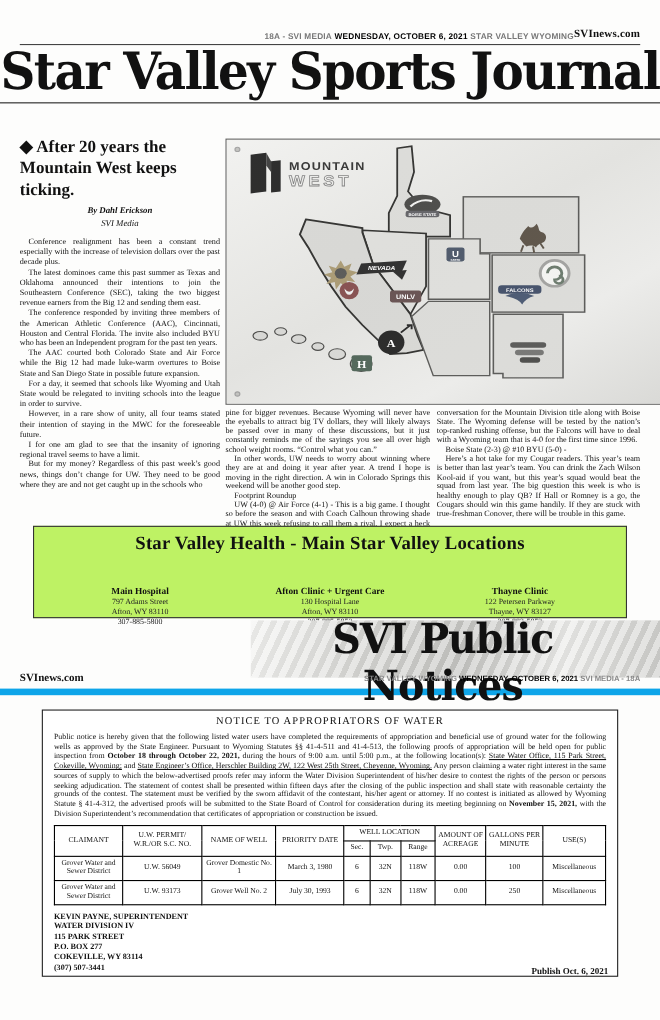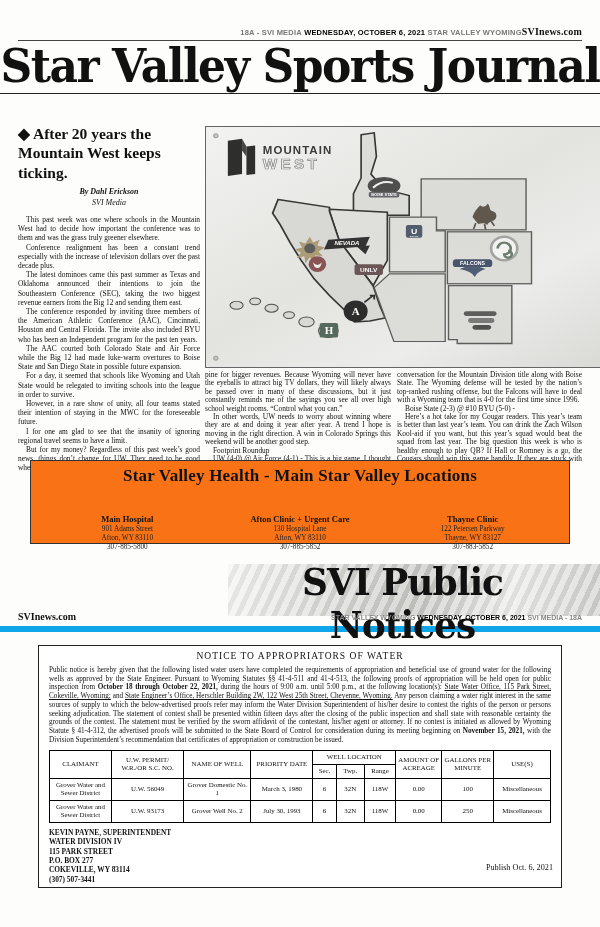--- a/index.html
+++ b/index.html
@@ -39,25 +39,25 @@
   .body-p { font-size:7.4px; line-height:9.2px; text-align:justify; text-indent:8px; }
   .colM .body-p, .colR .body-p { line-height:8.4px; }
   
   .map-wrap {
     position:absolute; left:205px; top:2px; width:428px; height:242px;
     border:1px solid #666; background:#e9e9e7;
   }
   .map-wrap svg { display:block; width:100%; height:100%; }
   
   .health-box {
-    position:absolute; top:460px; left:30px; right:30px; height:84px;
-    border:1.5px solid #333; background:#f97316; padding:5px 10px 4px 10px;
+    position:absolute; top:478px; left:30px; right:30px; height:84px;
+    border:1.5px solid #333; background:#bef264; padding:5px 10px 4px 10px;
   }
   .health-title { text-align:center; font-size:17px; font-weight:bold; letter-spacing:.2px; margin-bottom:5px; }
-  .health-cols { display:flex; justify-content:space-between;margin-top:28px; }
+  .health-cols { display:flex; justify-content:flex-end;margin-top:28px; }
   .health-col { flex:1; text-align:center; }
   .hc-name { font-weight:bold; font-size:8.5px; line-height:1.25; }
   .hc-line { font-size:7.2px; line-height:1.3; color:#222; }
   
   .pn-zone { position:absolute; top:562px; left:0; right:0; height:70px; border-bottom:6px solid #0ea5e9; }
   .pn-band {
     position:absolute; right:0; top:2px; width:372px; height:52px;
     background:
       repeating-linear-gradient(115deg, rgba(255,255,255,.35) 0 6px, rgba(0,0,0,.05) 6px 11px),
       linear-gradient(100deg,#f4f4f2 0%,#d8d8d5 28%,#c6c6c3 52%,#ececea 76%,#cfcfcc 100%);
@@ -83,21 +83,21 @@
   .notice-body .bold { font-weight:bold; }
   .notice-body .und { text-decoration:underline; }
   
   table.wells { width:100%; border-collapse:collapse; margin-top:6px; }
   table.wells th, table.wells td {
     border:1px solid #000; font-size:6.9px; font-weight:normal;
     text-align:center; vertical-align:middle; padding:2px 2px; line-height:1.25;
   }
   
   .contact { margin-top:5px; font-size:7.4px; line-height:9.3px;font-weight:bold; }
-  .publish { position:absolute; right:8px; bottom:15px; font-weight:normal; font-size:8.2px; }
+  .publish { position:absolute; right:8px; bottom:0; font-weight:bold; font-size:8.2px; }
   [data-interactable] { cursor:default; }
 </style>
 </head>
 <body>
 
 <div class="page" data-interactable="false">
 
   <div class="top-header" data-interactable="false">
     <div class="th-left" data-interactable="false">
       <span class="muted" data-interactable="false">18A - SVI MEDIA</span>
@@ -110,21 +110,20 @@
   <div class="masthead" data-interactable="false">Star Valley Sports Journal</div>
   <div class="masthead-rule" data-interactable="false"></div>
 
   <div class="article" data-interactable="false">
     <div class="colL" data-interactable="false">
       <div class="subhead" data-interactable="false">◆ After 20 years the Mountain West keeps ticking.</div>
       <div class="byline" data-interactable="false">
         <div class="b1" data-interactable="false">By Dahl Erickson</div>
         <div data-interactable="false">SVI Media</div>
       </div>
-      <p class="body-p" data-interactable="false">This past week was one where schools in the Mountain West had to decide how important the conference was to them and was the grass truly greener elsewhere.</p>
       <p class="body-p" data-interactable="false">Conference realignment has been a constant trend especially with the increase of television dollars over the past decade plus.</p>
       <p class="body-p" data-interactable="false">The latest dominoes came this past summer as Texas and Oklahoma announced their intentions to join the Southeastern Conference (SEC), taking the two biggest revenue earners from the Big 12 and sending them east.</p>
       <p class="body-p" data-interactable="false">The conference responded by inviting three members of the American Athletic Conference (AAC), Cincinnati, Houston and Central Florida. The invite also included BYU who has been an Independent program for the past ten years.</p>
       <p class="body-p" data-interactable="false">The AAC courted both Colorado State and Air Force while the Big 12 had made luke-warm overtures to Boise State and San Diego State in possible future expansion.</p>
       <p class="body-p" data-interactable="false">For a day, it seemed that schools like Wyoming and Utah State would be relegated to inviting schools into the league in order to survive.</p>
       <p class="body-p" data-interactable="false">However, in a rare show of unity, all four teams stated their intention of staying in the MWC for the foreseeable future.</p>
       <p class="body-p" data-interactable="false">I for one am glad to see that the insanity of ignoring regional travel seems to have a limit.</p>
       <p class="body-p" data-interactable="false">But for my money? Regardless of this past week’s good news, things don’t change for UW. They need to be good where they are and not get caught up in the schools who</p>
     </div>
 
@@ -239,21 +238,21 @@
       <p class="body-p" data-interactable="false">Boise State (2-3) @ #10 BYU (5-0) -</p>
       <p class="body-p" data-interactable="false">Here’s a hot take for my Cougar readers. This year’s team is better than last year’s team. You can drink the Zach Wilson Kool-aid if you want, but this year’s squad would beat the squad from last year. The big question this week is who is healthy enough to play QB? If Hall or Romney is a go, the Cougars should win this game handily. If they are stuck with true-freshman Conover, there will be trouble in this game.</p>
     </div>
   </div>
 
   <div class="health-box" data-interactable="false">
     <div class="health-title" data-interactable="false">Star Valley Health - Main Star Valley Locations</div>
     <div class="health-cols" data-interactable="false">
       <div class="health-col" data-interactable="false">
         <div class="hc-name" data-interactable="false">Main Hospital</div>
-        <div class="hc-line" data-interactable="false">901 Adams Street</div>
+        <div class="hc-line" data-interactable="false">797 Adams Street</div>
         <div class="hc-line" data-interactable="false">Afton, WY 83110</div>
         <div class="hc-line" data-interactable="false">307-885-5800</div>
       </div>
       <div class="health-col" data-interactable="false">
         <div class="hc-name" data-interactable="false">Afton Clinic + Urgent Care</div>
         <div class="hc-line" data-interactable="false">130 Hospital Lane</div>
         <div class="hc-line" data-interactable="false">Afton, WY 83110</div>
         <div class="hc-line" data-interactable="false">307-885-5852</div>
       </div>
       <div class="health-col" data-interactable="false">

